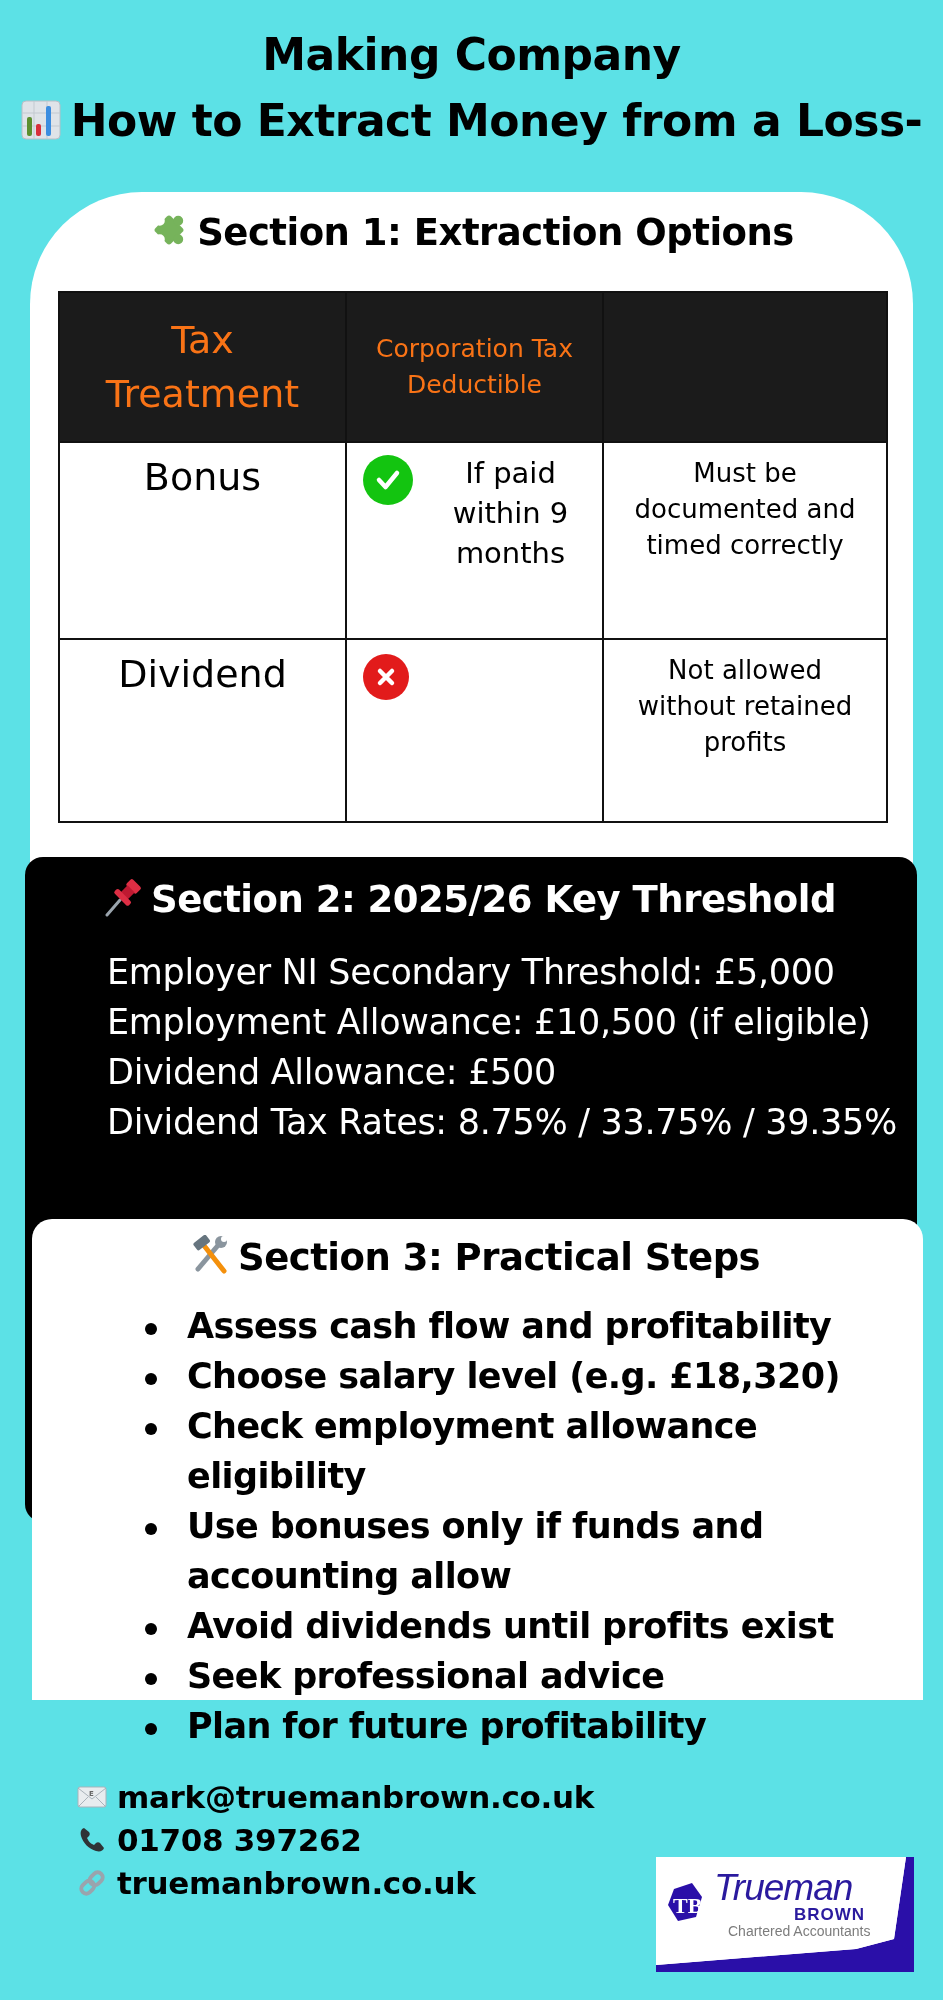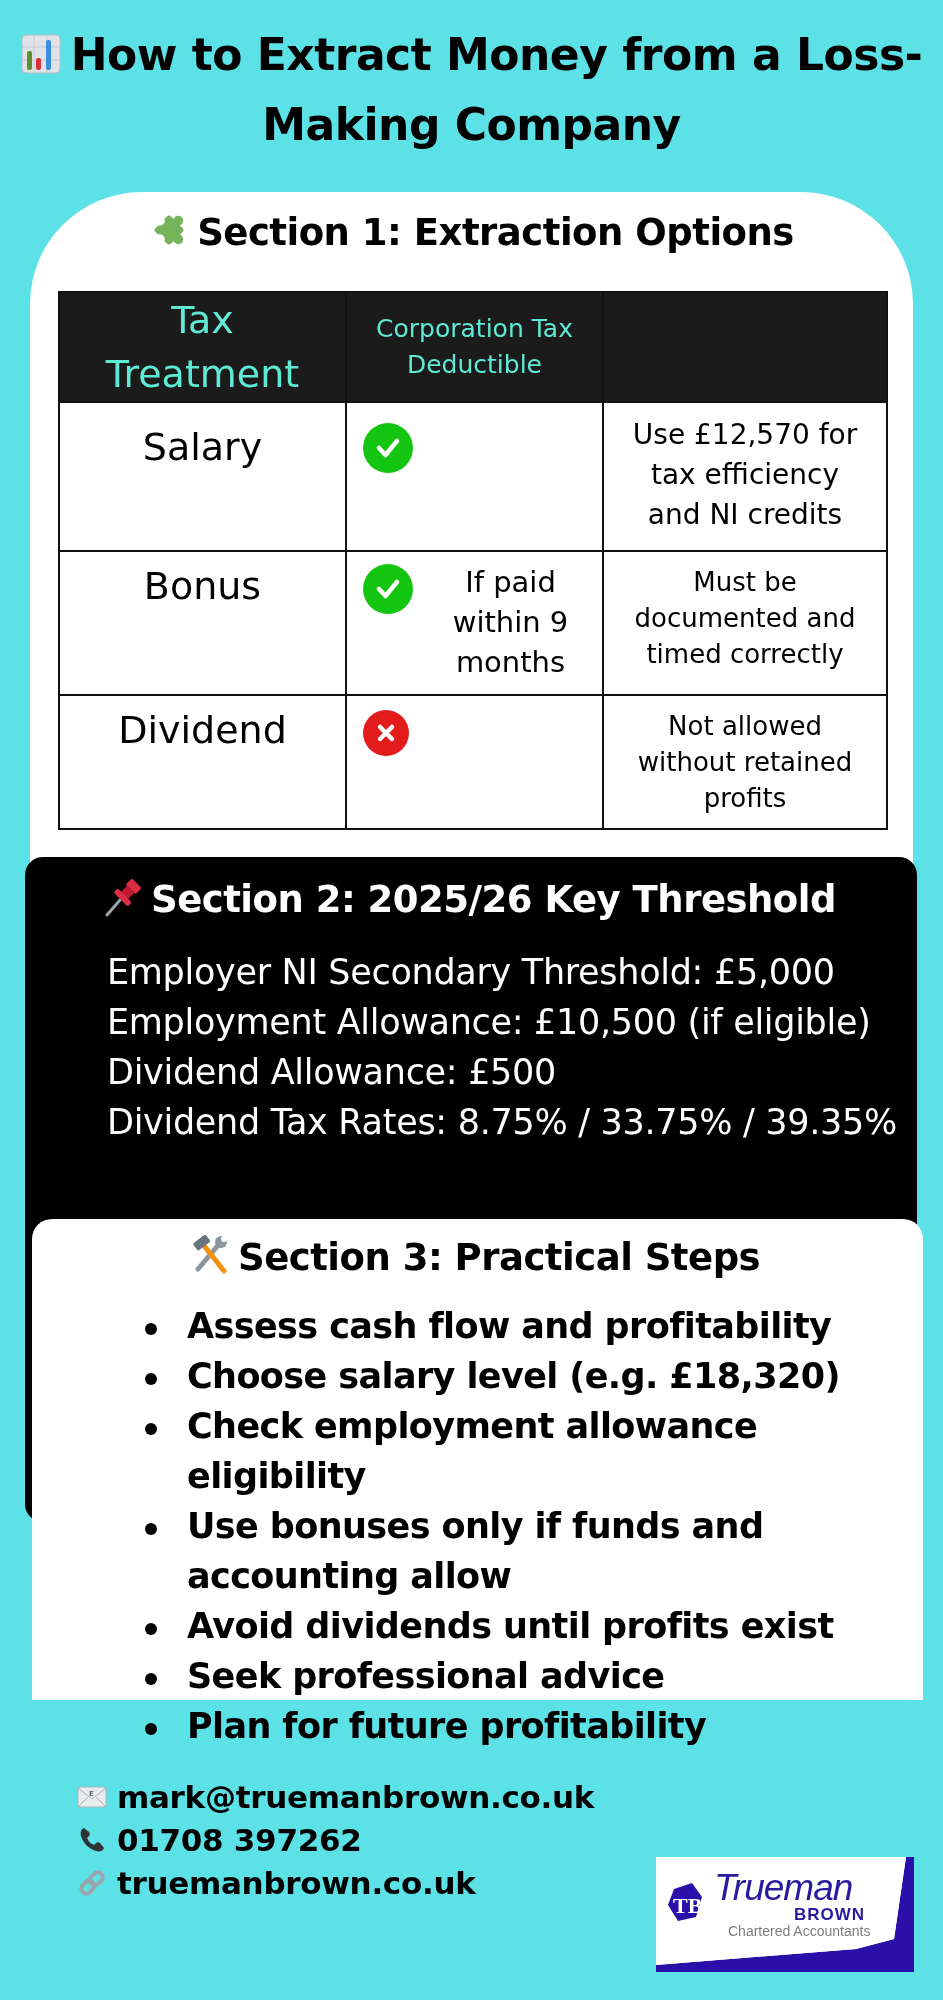--- a/index.html
+++ b/index.html
@@ -30,21 +30,21 @@
   .card1 .sec-h { top: 18px; }
 
   table.opts {
     position: absolute; left: 28px; top: 99px; width: 828px; height: 532px;
     border-collapse: collapse; table-layout: fixed;
   }
   table.opts td, table.opts th {
     border: 2.5px solid #111; vertical-align: top; padding: 0;
     font-family: "DejaVu Sans", sans-serif; font-weight: normal;
   }
-  table.opts th { background: #1b1b1b; color: #5eead4; text-align: center; vertical-align: middle; }
+  table.opts th { background: #1b1b1b; color: #f97316; text-align: center; vertical-align: middle; }
   .th-main { font-size: 38px; line-height: 54px; }
   .th-sub { font-size: 25px; line-height: 36px; }
   .row-name { text-align: center; font-size: 38px; padding-top: 22px !important; }
   .col2 { position: relative; }
   .badge {
     position: absolute; left: 16px; top: 20px; width: 50px; height: 50px; border-radius: 50%;
     display: flex; align-items: center; justify-content: center;
   }
   .badge.ok { background: #13c410; }
   .badge.no { background: #e21b1b; width: 46px; height: 46px; }
@@ -104,35 +104,35 @@
   }
   .logo-sub {
     position: absolute; left: 72px; top: 66px; font-size: 14px;
     color: #7c7c7c; font-family: "Liberation Sans", sans-serif;
   }
 </style>
 </head>
 <body>
 
 <div class="title">
+  <div>Making Company</div>
   <div>
     <span class="ico">
       <svg width="40" height="40" viewBox="0 0 40 40">
         <rect x="1" y="1" width="38" height="38" rx="4" fill="#dfe3e8" stroke="#b8bec6"></rect>
         <line x1="1" y1="13" x2="39" y2="13" stroke="#c3c9d0"></line>
         <line x1="1" y1="26" x2="39" y2="26" stroke="#c3c9d0"></line>
         <line x1="13" y1="1" x2="13" y2="39" stroke="#c3c9d0"></line>
         <line x1="26" y1="1" x2="26" y2="39" stroke="#c3c9d0"></line>
         <rect x="6" y="17" width="5" height="19" rx="2" fill="#5b8f2f"></rect>
         <rect x="15" y="24" width="5" height="12" rx="2" fill="#d82f3b"></rect>
         <rect x="25" y="6" width="5" height="30" rx="2" fill="#3b8de0"></rect>
       </svg>
     </span><span>How to Extract Money from a Loss-</span>
   </div>
-  <div>Making Company</div>
 </div>
 
 <section class="card1">
   <div class="sec-h">
     <span class="ico">
       <svg width="40" height="40" viewBox="0 0 40 40">
         <g transform="rotate(45 20 20)" fill="#76b35b">
           <rect x="9" y="9" width="22" height="22" rx="3"></rect>
           <circle cx="20" cy="7" r="5"></circle>
           <circle cx="33" cy="20" r="5"></circle>
@@ -155,35 +155,20 @@
         <div>Tax</div>
         <div>Treatment</div>
       </th>
       <th class="th-sub">
         <div>Corporation Tax</div>
         <div>Deductible</div>
       </th>
       <th></th>
     </tr>
 
-    <tr style="height:149px">
-      <td class="row-name">Salary</td>
-      <td class="col2">
-        <span class="badge ok">
-          <svg width="30" height="30" viewBox="0 0 30 30">
-                <path d="M6 15 L12.5 22 L24 8" stroke="#fff" stroke-width="4.5" fill="none" stroke-linecap="round" stroke-linejoin="round"></path>
-              </svg>
-        </span>
-      </td>
-      <td class="note">
-        <div>Use £12,570 for</div>
-        <div>tax efficiency</div>
-        <div>and NI credits</div>
-      </td>
-    </tr>
 
     <tr style="height:144px">
       <td class="row-name" style="padding-top:12px !important">Bonus</td>
       <td class="col2">
         <span class="badge ok" style="top:12px">
           <svg width="30" height="30" viewBox="0 0 30 30">
                 <path d="M6 15 L12.5 22 L24 8" stroke="#fff" stroke-width="4.5" fill="none" stroke-linecap="round" stroke-linejoin="round"></path>
               </svg>
         </span>
         <div class="col2-note">

